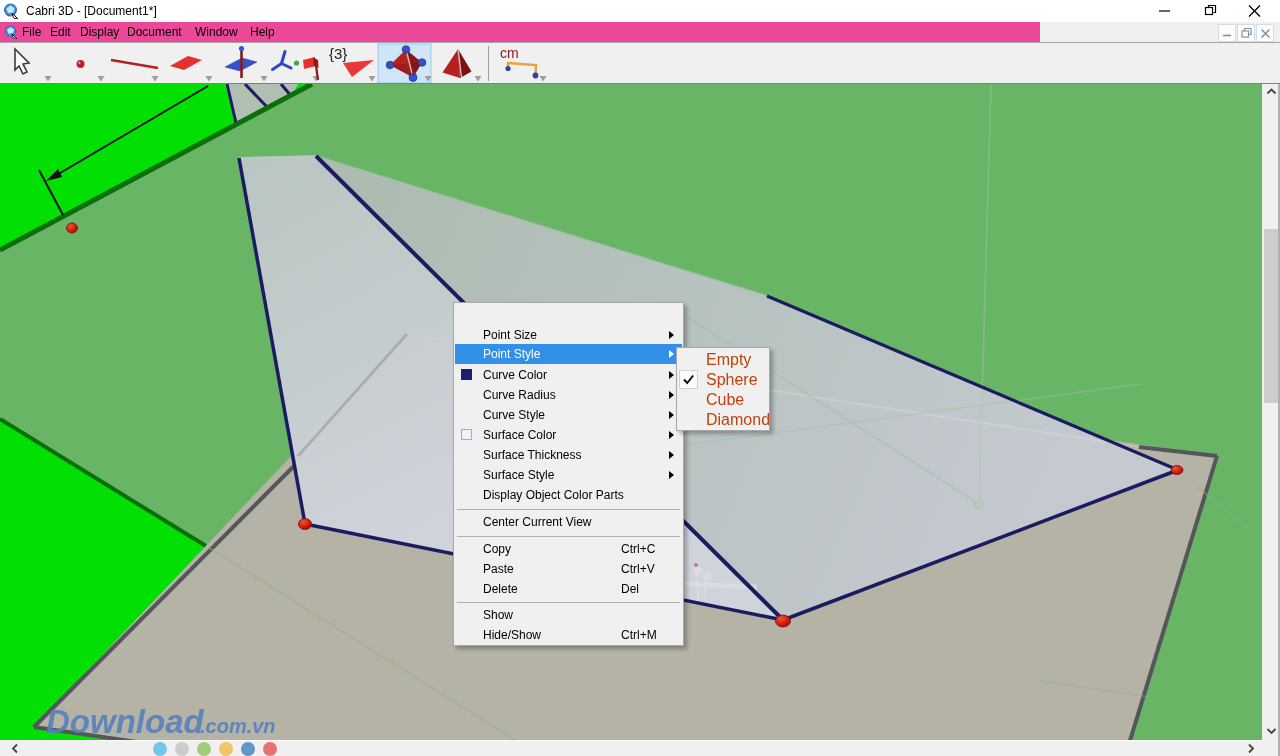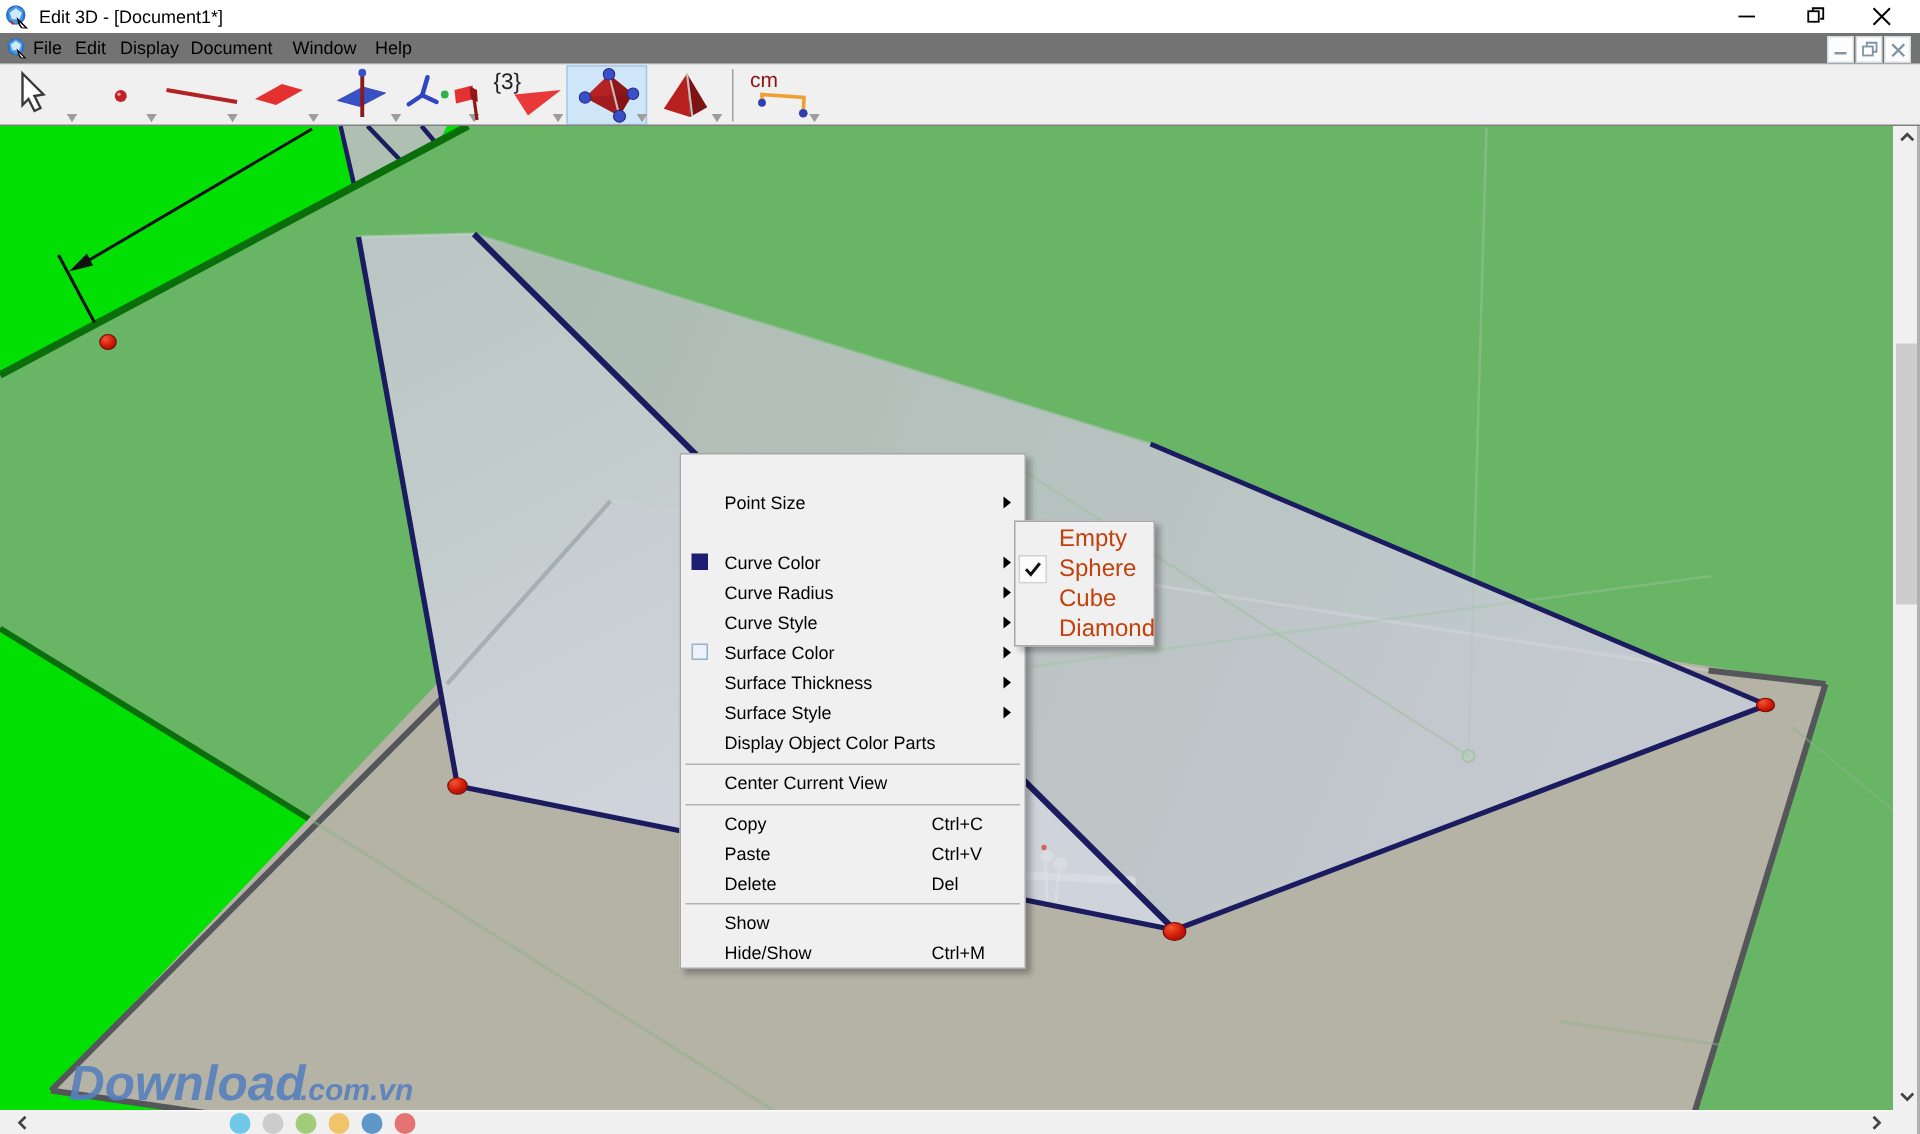--- a/index.html
+++ b/index.html
@@ -1,21 +1,21 @@
 <!DOCTYPE html>
 <html><head>
 <meta charset="utf-8">
 <style>
   html,body{margin:0;padding:0;width:1280px;height:756px;overflow:hidden;
     font-family:"Liberation Sans",sans-serif;background:#f0f0f0;}
   *{box-sizing:border-box;}
   .abs{position:absolute;}
   #title{left:0;top:0;width:1280px;height:22px;background:#ffffff;}
   #title .txt{left:26px;top:0;height:22px;line-height:23px;font-size:12px;color:#000;}
-  #menubar{left:0;top:22px;width:1280px;height:20px;background:#737373;}
+  #menubar{left:0;top:22px;width:1040px;height:20px;background:#ec4899;}
   #menubar span{position:absolute;top:0;height:20px;line-height:21px;font-size:12px;color:#000;}
   #tbsep{left:0;top:42px;width:1280px;height:1px;background:#a6a6a6;}
   #toolbar{left:0;top:43px;width:1280px;height:40px;background:#f0f0f0;}
   #tbline{left:0;top:83px;width:1280px;height:1px;background:#808080;}
   #scene{left:0;top:84px;}
   #vscroll{left:1262px;top:84px;width:18px;height:657px;background:#f0f0f0;}
   #vthumb{left:2px;top:145px;width:14px;height:174px;background:#cdcdcd;}
   #rightedge{left:1278px;top:84px;width:2px;height:672px;background:#b0b0b0;}
   #hscroll{left:0;top:740px;width:1262px;height:16px;background:#f0f0f0;border-top:1px solid #fafafa;}
   .dot{position:absolute;top:1px;width:14px;height:14px;border-radius:50%;}
@@ -42,21 +42,21 @@
 <body>
 
 <div class="abs" id="title">
   <svg class="abs" style="left:3px;top:3px" width="16" height="16" viewBox="0 0 16 16">
     <circle cx="7.5" cy="7" r="6.5" fill="#2a70c8"></circle>
     <polygon points="7.5,1 12.5,4 12,10 7.5,13 3,10 2.5,4" fill="#4a9ae0"></polygon>
     <polygon points="7.5,2.5 11.5,5.5 10,9.8 5,9.8 3.5,5.5" fill="#cfe8fa"></polygon>
     <polygon points="4,10.5 7,12.8 5,13.5" fill="#cc2222"></polygon>
     <polygon points="9,10 15,16 11.5,15.6 10,13.5" fill="#fff" stroke="#000" stroke-width="1"></polygon>
   </svg>
-  <span class="abs txt">Edit 3D - [Document1*]</span>
+  <span class="abs txt">Cabri 3D - [Document1*]</span>
   <svg class="abs" style="left:1140px;top:0" width="140" height="22" viewBox="0 0 140 22">
     <line x1="19" y1="11" x2="30" y2="11" stroke="#000" stroke-width="1.2"></line>
     <rect x="65.5" y="7.5" width="7" height="7" fill="none" stroke="#000" stroke-width="1.2"></rect>
     <path d="M68.5,7.5 v-2 h7 v7 h-2" fill="none" stroke="#000" stroke-width="1.2"></path>
     <path d="M109,5.5 l11,11 m0,-11 l-11,11" stroke="#000" stroke-width="1.3"></path>
   </svg>
 </div>
 
 <div class="abs" id="menubar">
   <svg class="abs" style="left:4px;top:3px" width="14" height="14" viewBox="0 0 16 16">
@@ -259,20 +259,24 @@
   <div class="dot" style="left:219px;background:#f0c468"></div>
   <div class="dot" style="left:241px;background:#5e97c8"></div>
   <div class="dot" style="left:263px;background:#e57373"></div>
 </div>
 
 <div class="abs" id="cmenu">
   <div class="row" style="top:22px">
       <span class="lbl">Point Size</span>
       <span class="arr"></span>
     </div>
+  <div class="row" id="hl" style="top:41px">
+      <span class="lbl">Point Style</span>
+      <span class="arr" style="border-left-color:#fff"></span>
+    </div>
   <div class="row" style="top:82px">
       <span class="lbl">Curve Radius</span>
       <span class="arr"></span>
     </div>
   <div class="row" style="top:62px">
       <span class="ic" style="background:#1d1d73"></span>
       <span class="lbl">Curve Color</span>
       <span class="arr"></span>
     </div>
   <div class="row" style="top:102px">

